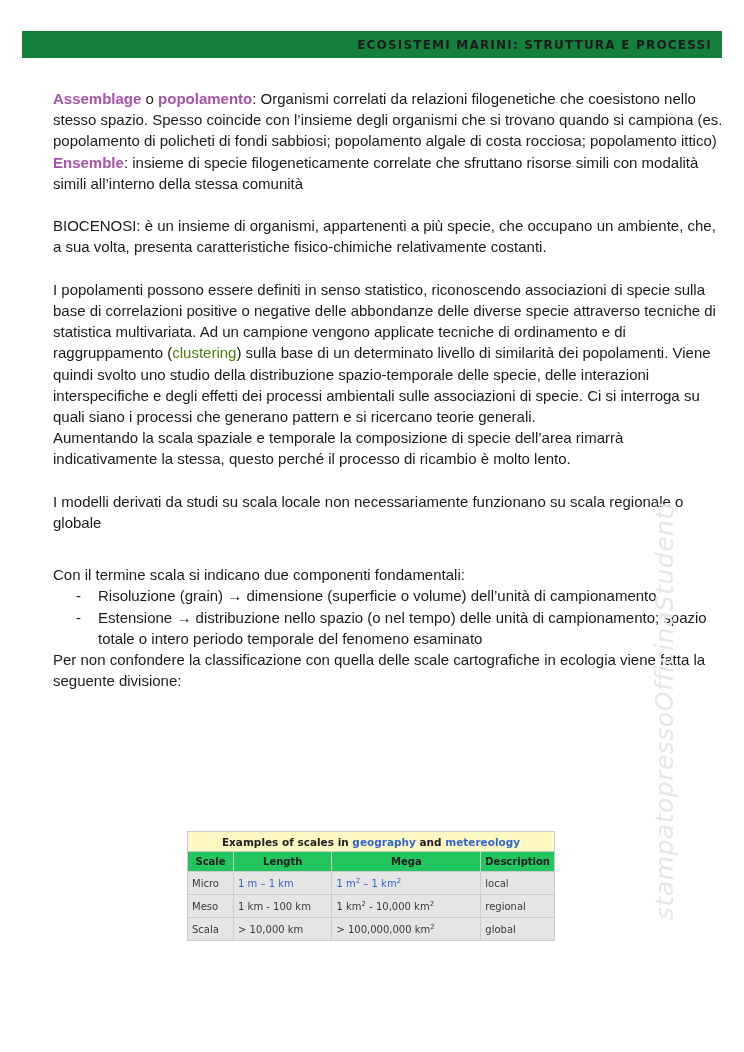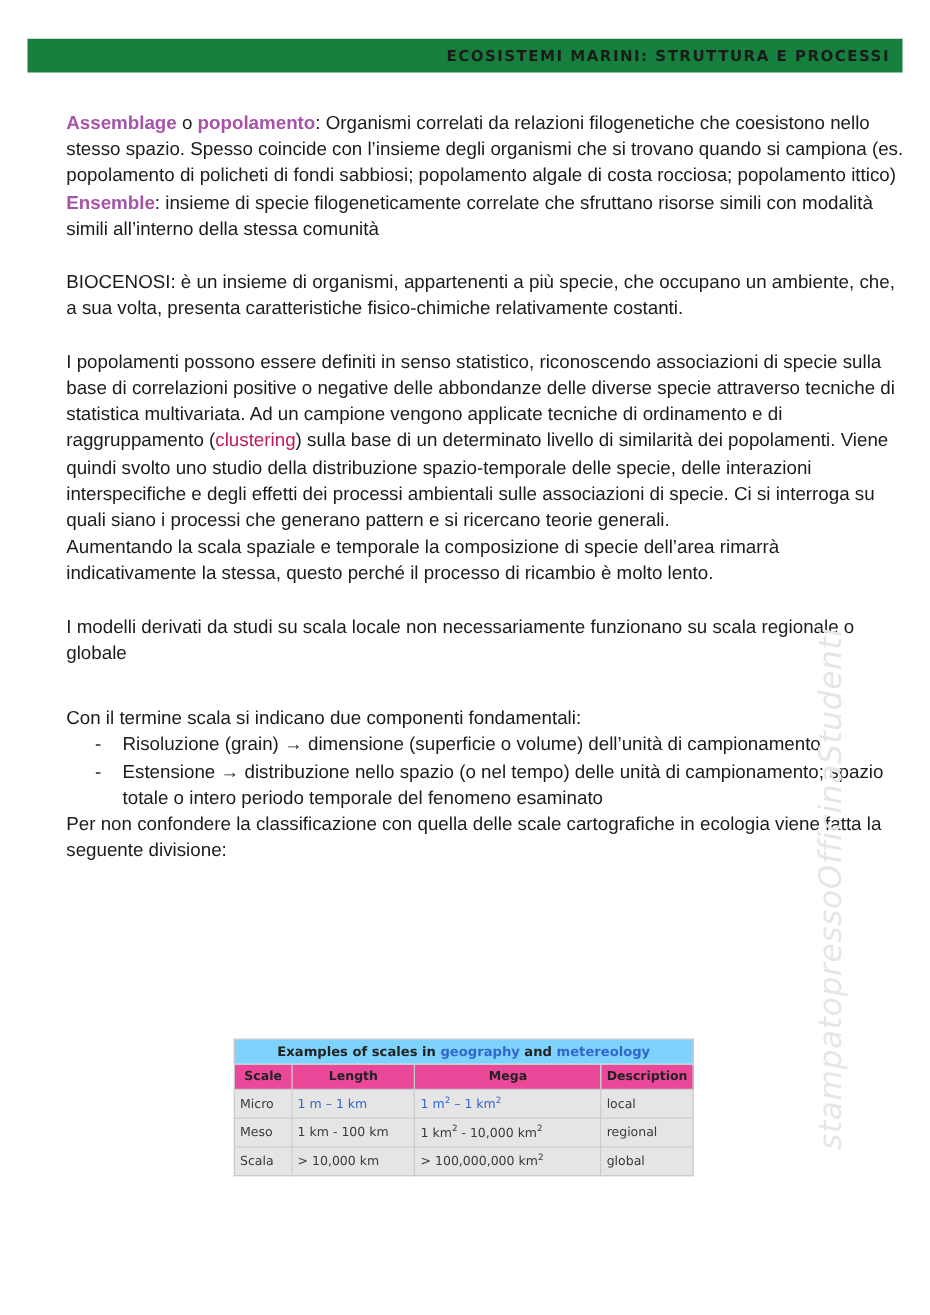--- a/index.html
+++ b/index.html
@@ -17,41 +17,41 @@
       font-size: 12px; letter-spacing: 1.2px; color: #1b1b1b;
     }
     .content {
       position: absolute; left: 53px; top: 88px; width: 672px;
       font-size: 15px; line-height: 21.2px; color: #1b1b1b;
     }
     .content p { margin: 0; }
     .gap { height: 21.2px; }
     .gap-big { height: 31px; }
     .term { color: #a654a8; font-weight: bold; }
-    .link { color: #be185d; }
+    .link { color: #4d7c0f; }
     .section-title { color: #2f5b84; font-size: 16px; margin: 0 0 6px 0; line-height: 24px; }
     ul.dash { list-style: none; margin: 0; padding: 0 0 0 23px; }
     ul.dash li { position: relative; padding-left: 22px; }
     ul.dash li .dash-mark { position: absolute; left: 0; top: 0; }
     .arrow { font-weight: bold; }
 
     .scale-table-wrap {
       position: absolute; left: 187px; top: 831px; width: 368px;
     }
     table.scales {
       border-collapse: collapse; width: 368px;
       font-family: "DejaVu Sans", sans-serif; font-size: 10px; color: #3a3a3a;
       border: 1px solid #c8ccd1; background: #f8f9fa;
     }
     table.scales caption {
       font-weight: bold; font-size: 10.5px; padding: 4px 0 3px 0;
-      background: #7dd3fc; border: 1px solid #c8ccd1; border-bottom: none; color: #222;
+      background: #fef9c3; border: 1px solid #c8ccd1; border-bottom: none; color: #222;
     }
     table.scales th {
-      background: #ec4899; font-weight: bold; border: 1px solid #c8ccd1;
+      background: #22c55e; font-weight: bold; border: 1px solid #c8ccd1;
       padding: 4px 4px; color: #222; text-align: center;
     }
     table.scales td {
       border: 1px solid #c8ccd1; padding: 4px 4px; height: 14px; background: #e5e5e5;
     }
     .wlink { color: #3366cc; }
     sup { font-size: 7px; }
 
     .watermark {
       position: absolute; left: 650px; top: 920px;

